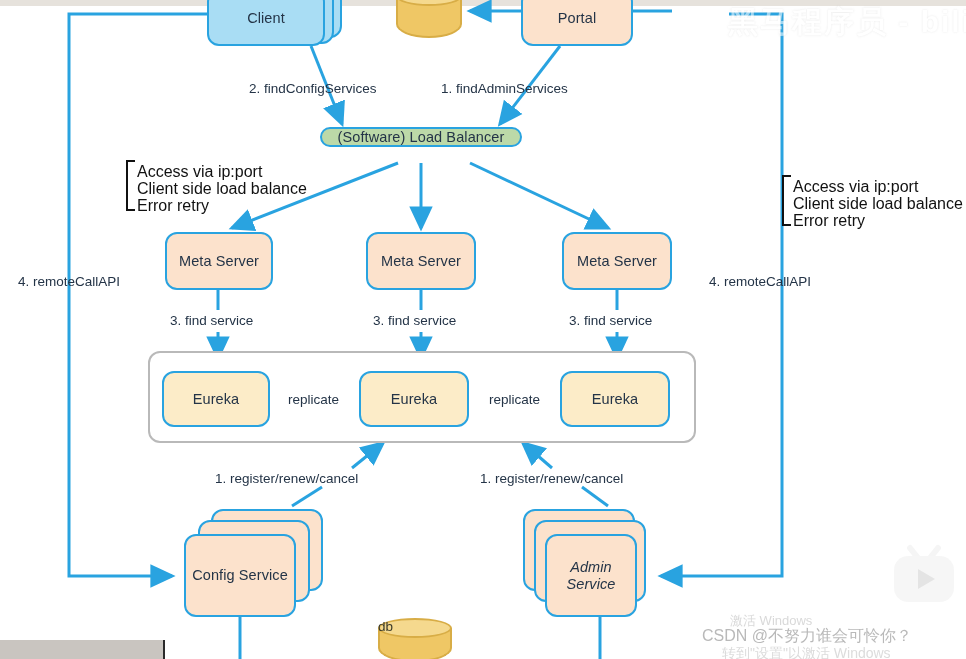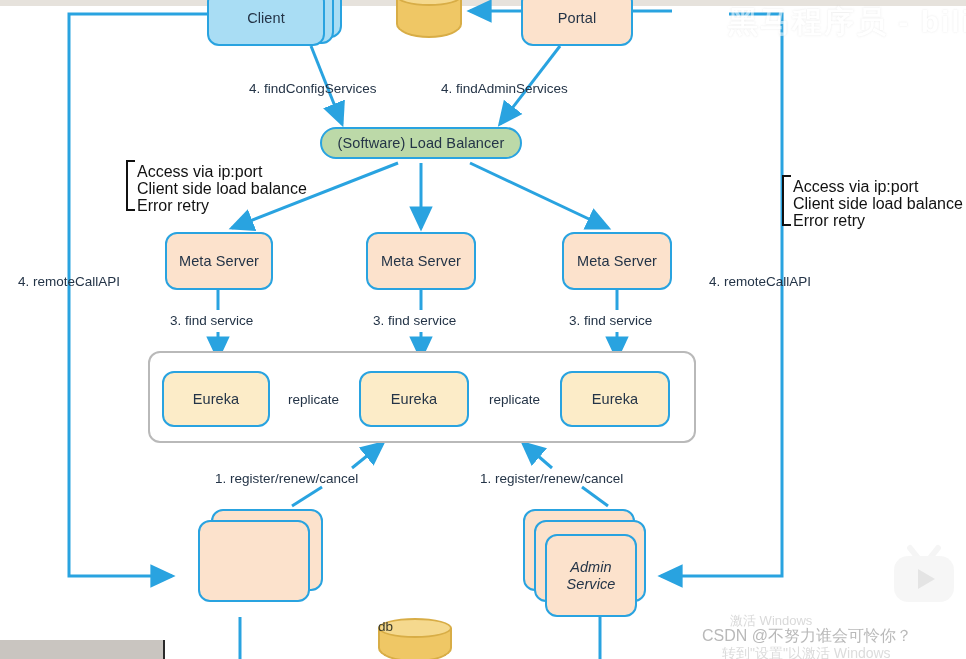--- a/index.html
+++ b/index.html
@@ -159,21 +159,21 @@
     <div class="cap"></div>
 
   </div>
 
   
   <div class="node peach" style="left:521px;top:-10px;width:112px;height:56px;">
     <span>Portal</span>
   </div>
 
   
-  <div class="node green" style="left:320px;top:127px;width:202px;height:32px;border-radius:18px;">
+  <div class="node green" style="left:320px;top:127px;width:202px;height:20px;border-radius:18px;">
     <span>(Software) Load Balancer</span>
   </div>
 
   
   <div class="node peach" style="left:165px;top:232px;width:108px;height:58px;">
     <span>Meta Server</span>
   </div>
   <div class="node peach" style="left:366px;top:232px;width:110px;height:58px;">
     <span>Meta Server</span>
   </div>
@@ -190,38 +190,41 @@
   <div class="node cream" style="left:359px;top:371px;width:110px;height:56px;">
     <span>Eureka</span>
   </div>
   <div class="node cream" style="left:560px;top:371px;width:110px;height:56px;">
     <span>Eureka</span>
   </div>
 
   
   <div class="stackcopy" style="left:211px;top:509px;width:112px;height:82px;"></div>
   <div class="stackcopy" style="left:198px;top:520px;width:112px;height:82px;"></div>
+  <div class="node peach" style="left:184px;top:534px;width:112px;height:83px;">
+    <span>Config Service</span>
+  </div>
 
   
   <div class="stackcopy" style="left:523px;top:509px;width:112px;height:82px;"></div>
   <div class="stackcopy" style="left:534px;top:520px;width:112px;height:82px;"></div>
   <div class="node peach" style="left:545px;top:534px;width:92px;height:83px;font-style:italic;">
     <span>Admin Service</span>
   </div>
 
   
   <div class="cyl" style="left:378px;top:618px;width:74px;height:44px;">
     <div class="body"></div>
     <div class="cap"></div>
     <div class="lbl" style="top:1px;">db</div>
   </div>
 
   
-  <div class="lab" style="left:249px;top:81px;">4. findConfigServices</div>
-  <div class="lab" style="left:441px;top:81px;">4. findAdminServices</div>
+  <div class="lab" style="left:249px;top:81px;">2. findConfigServices</div>
+  <div class="lab" style="left:441px;top:81px;">1. findAdminServices</div>
 
   <div class="lab" style="left:170px;top:313px;">3. find service</div>
   <div class="lab" style="left:373px;top:313px;">3. find service</div>
   <div class="lab" style="left:569px;top:313px;">3. find service</div>
 
   <div class="lab" style="left:288px;top:392px;">replicate</div>
   <div class="lab" style="left:489px;top:392px;">replicate</div>
 
   <div class="lab" style="left:215px;top:471px;">1. register/renew/cancel</div>
   <div class="lab" style="left:480px;top:471px;">1. register/renew/cancel</div>

